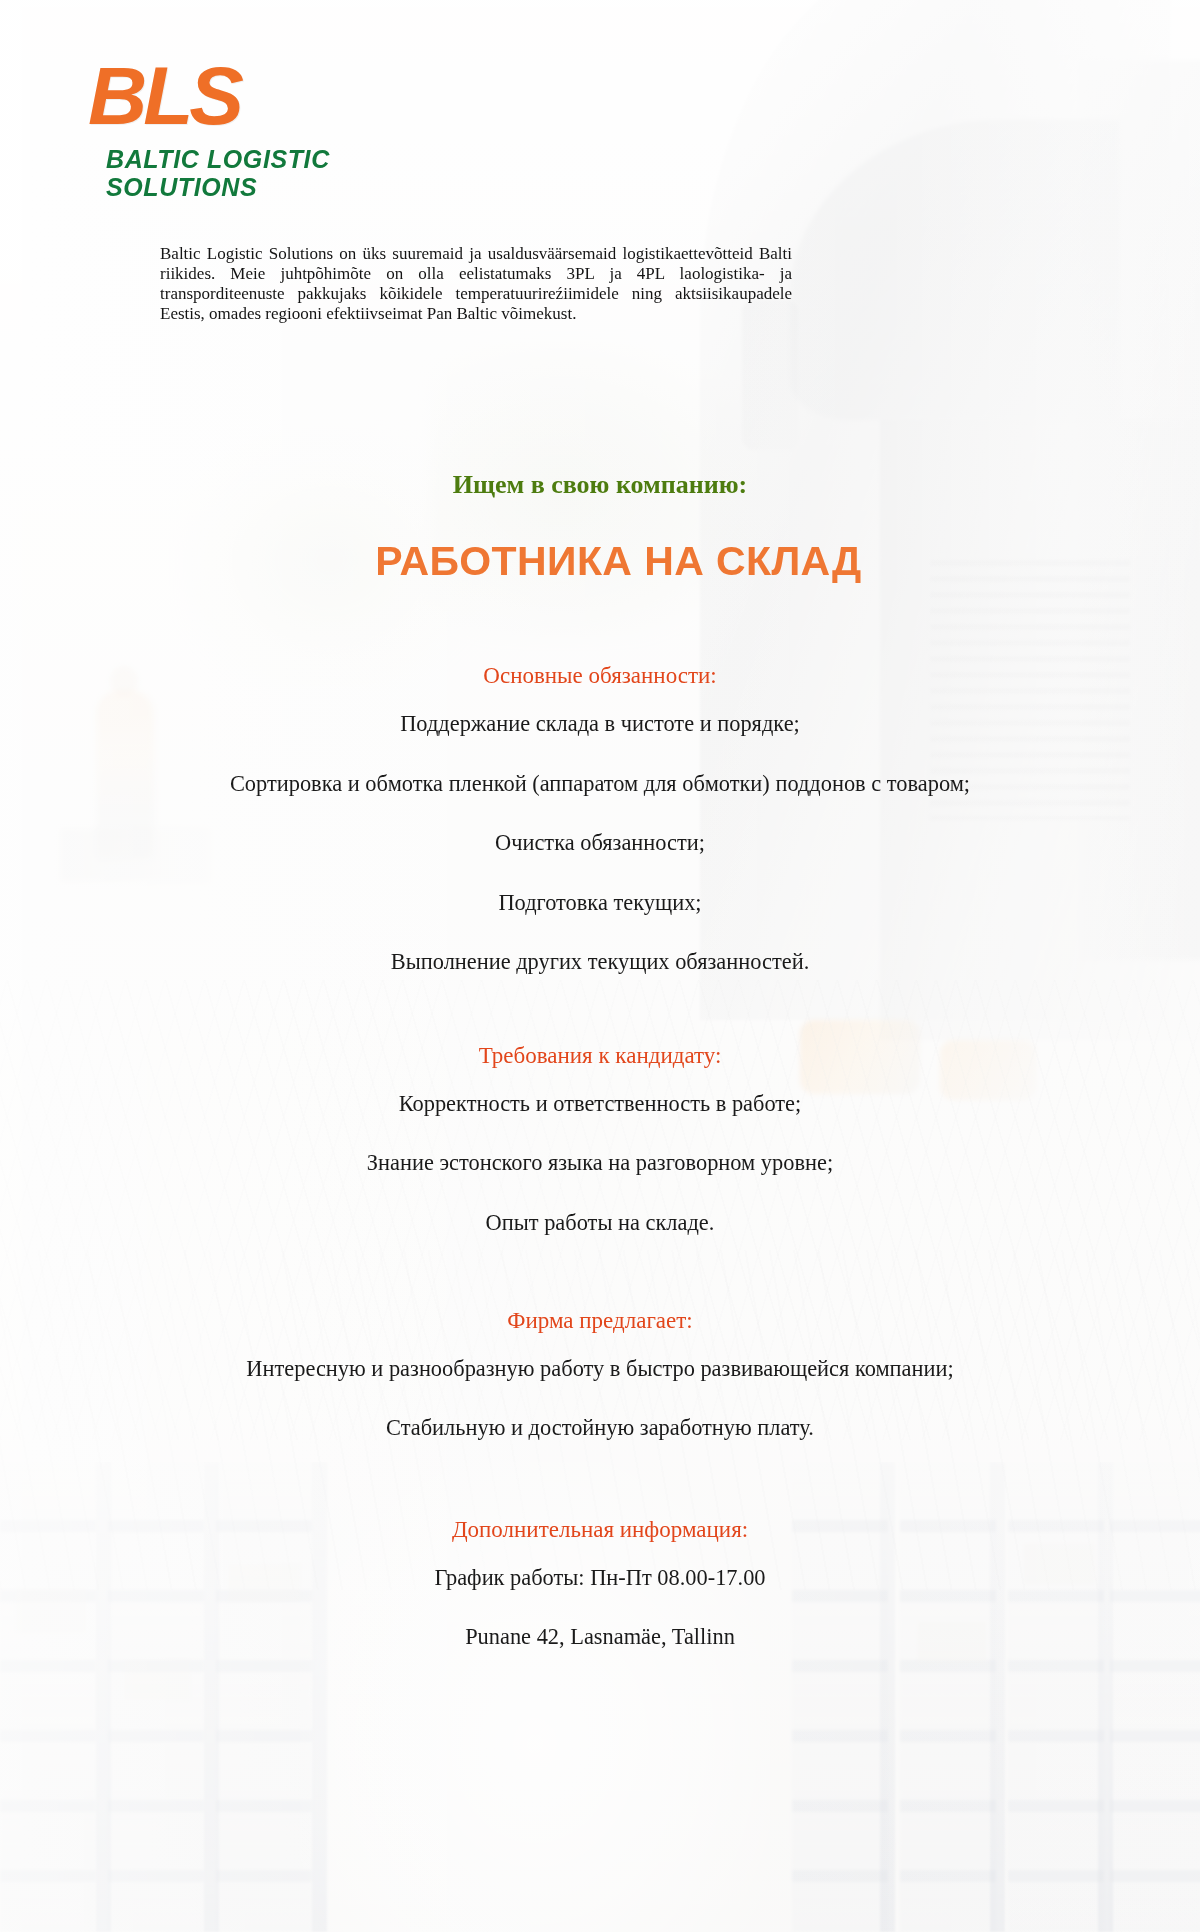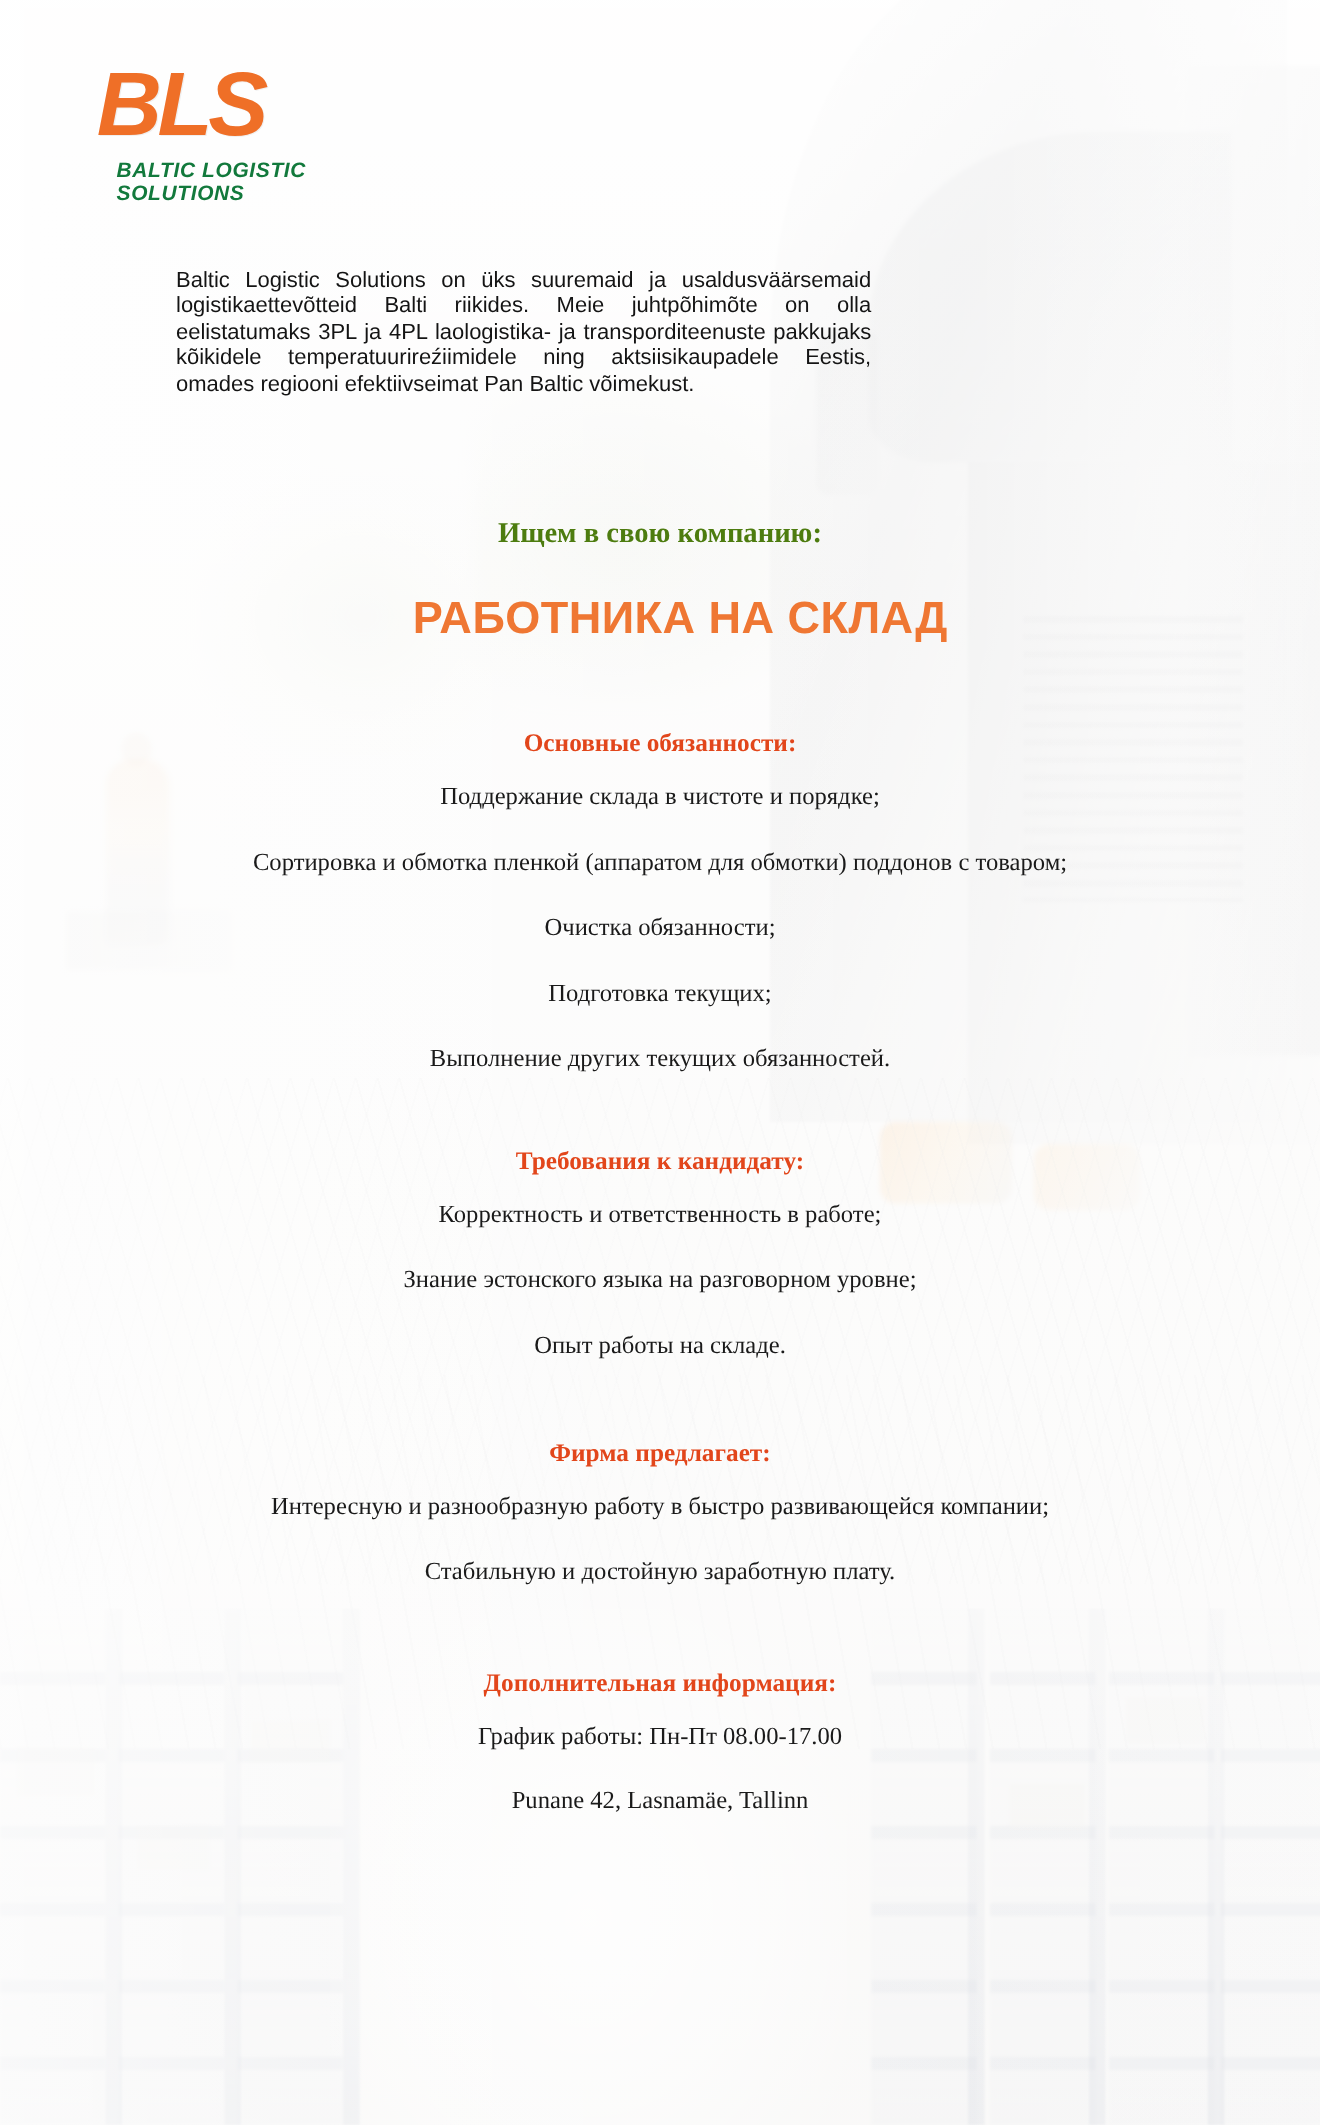--- a/index.html
+++ b/index.html
@@ -347,35 +347,35 @@
     letter-spacing: -4px;
     color: #ef6f27;
     text-shadow: 1px 1px 0 rgba(0,0,0,0.06);
   }
   .logo-words {
     margin-left: 18px;
     margin-top: 14px;
     font-family: "Liberation Sans", "DejaVu Sans", sans-serif;
     font-weight: 700;
     font-style: italic;
-    font-size: 19px;
+    font-size: 25px;
     line-height: 1.12;
     letter-spacing: 0.6px;
     color: #12793c;
     white-space: pre-line;
   }
 
   
   .intro {
     position: absolute;
     left: 160px;
     top: 200px;
     width: 632px;
-    font-family: Liberation Sans, sans-serif;
-    font-size: 20px;
+    font-family: Liberation Serif, serif;
+    font-size: 17px;
     line-height: 1.17;
     color: #141414;
     text-align: justify;
     text-justify: inter-word;
     margin-top: 44px;
   }
 
   
   .rublock {
     position: absolute;
@@ -398,21 +398,21 @@
     letter-spacing: 0.4px;
     color: #ef7733;
     margin: 0 0 78px 0;
     padding-left: 37px;
   }
   .section {
     margin: 0 0 8px 0;
   }
   .section-head {
     font-family: "Liberation Serif", "DejaVu Serif", serif;
-    font-weight: 700;
+    font-weight: 400;
     font-size: 23px;
     color: #e2461b;
     margin: 0 0 20px 0;
   }
   .item {
     font-family: "Liberation Serif", "DejaVu Serif", serif;
     font-size: 22.4px;
     line-height: 1.32;
     color: #1a1a1a;
     margin: 0 auto 30px auto;

